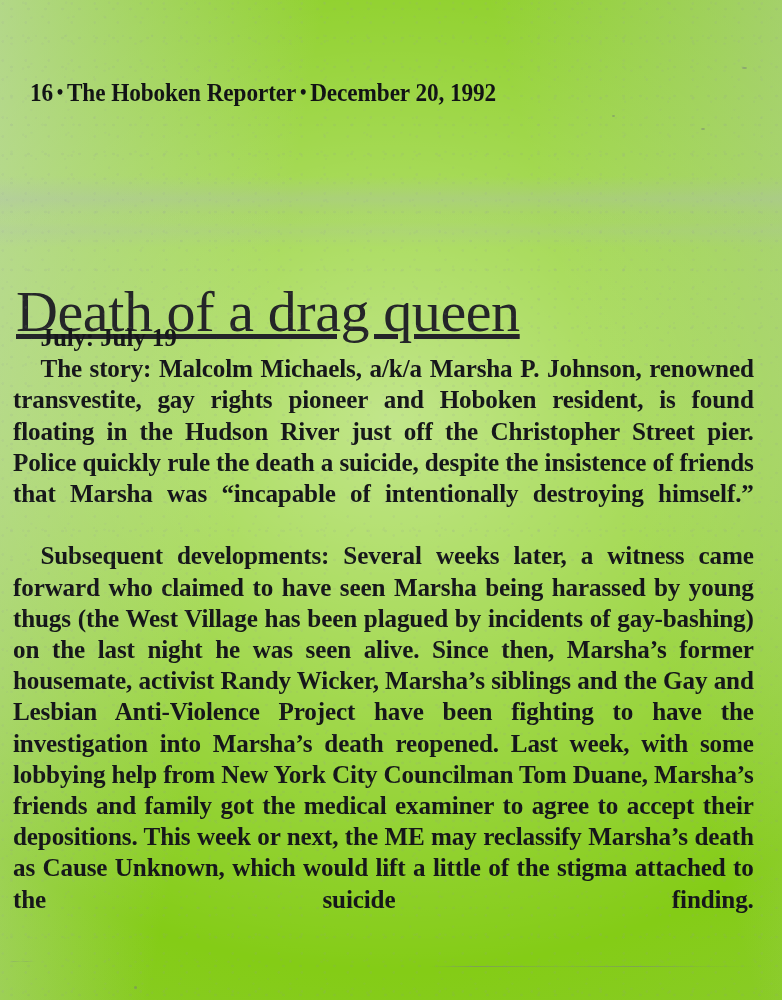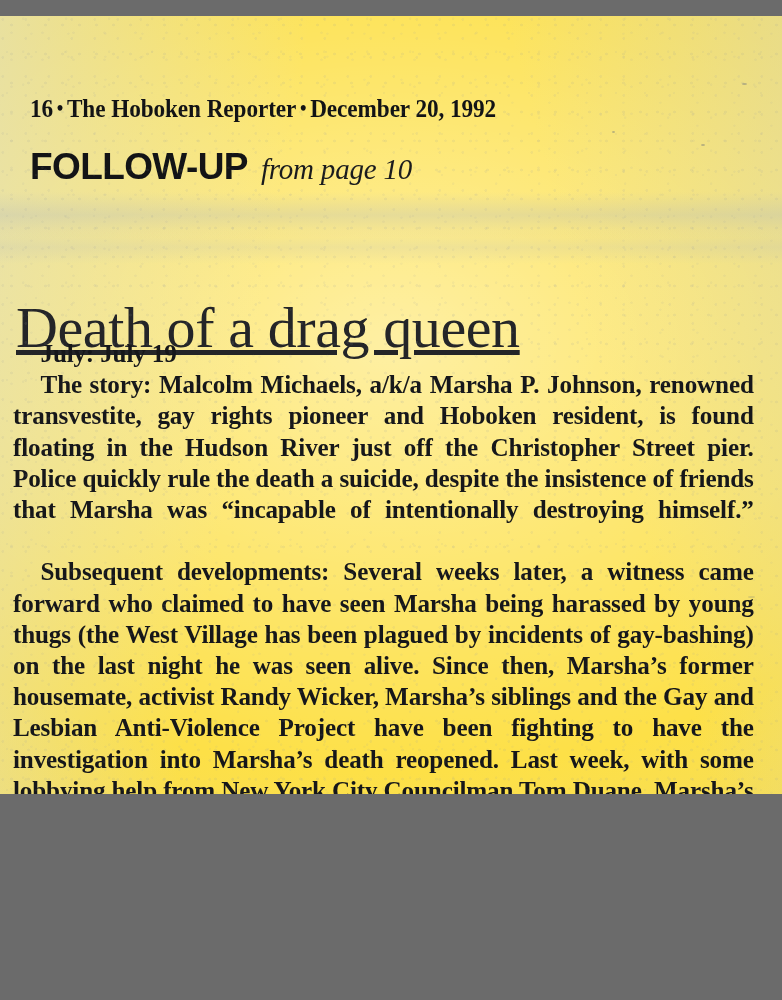--- a/index.html
+++ b/index.html
@@ -5,26 +5,25 @@
 <style>
   html, body {
     margin: 0;
     padding: 0;
     background: #6b6b6b;
   }
 
   .scan {
     position: relative;
     width: 782px;
-    height: 778px;
+    height: 1000px;
     overflow: hidden;
-    background: #fde047;
+    background: #84cc16;
     font-family: "Liberation Serif", "DejaVu Serif", serif;
     color: #17181a;
-    margin-top: 16px;
     -webkit-font-smoothing: antialiased;
   }
 
   
   .paper-grain {
     position: absolute;
     inset: 0;
     pointer-events: none;
     opacity: .55;
     background-image:
@@ -178,23 +177,20 @@
 <div class="scan">
 
   <div class="paper-tint"></div>
   <div class="fold-band b1"></div>
   <div class="fold-band b2"></div>
 
   <div class="masthead">
     <span>16</span><span class="bullet">•</span><span>The Hoboken Reporter</span><span class="bullet">•</span><span>December 20, 1992</span>
   </div>
 
-  <div class="kicker">
-    <span class="kicker-main">FOLLOW-UP</span><span class="kicker-sub">from page 10</span>
-  </div>
 
   <h1 class="headline">Death of a drag queen</h1>
 
   <div class="article">
     <p class="first nostretch"><span class="lead">July:</span><span> July 19</span></p>
 
     <p><span class="lead">The story:</span><span> Malcolm Michaels, a/k/a Marsha P. Johnson, renowned transvestite, gay rights pioneer and Hoboken resident, is found floating in the Hudson River just off the Christopher Street pier. Police quickly rule the death a suicide, despite the insistence of friends that Marsha was “incapable of intentionally destroying himself.”</span></p>
 
     <p><span class="lead">Subsequent developments:</span><span> Several weeks later, a witness came forward who claimed to have seen Marsha being harassed by young thugs (the West Village has been plagued by incidents of gay-bashing) on the last night he was seen alive. Since then, Marsha’s former housemate, activist Randy Wicker, Marsha’s siblings and the Gay and Lesbian Anti-Violence Project have been fighting to have the investigation into Marsha’s death reopened. Last week, with some lobbying help from New York City Councilman Tom Duane, Marsha’s friends and family got the medical examiner to agree to accept their depositions. This week or next, the ME may reclassify Marsha’s death as Cause Unknown, which would lift a little of the stigma attached to the suicide finding.</span></p>
   </div>

